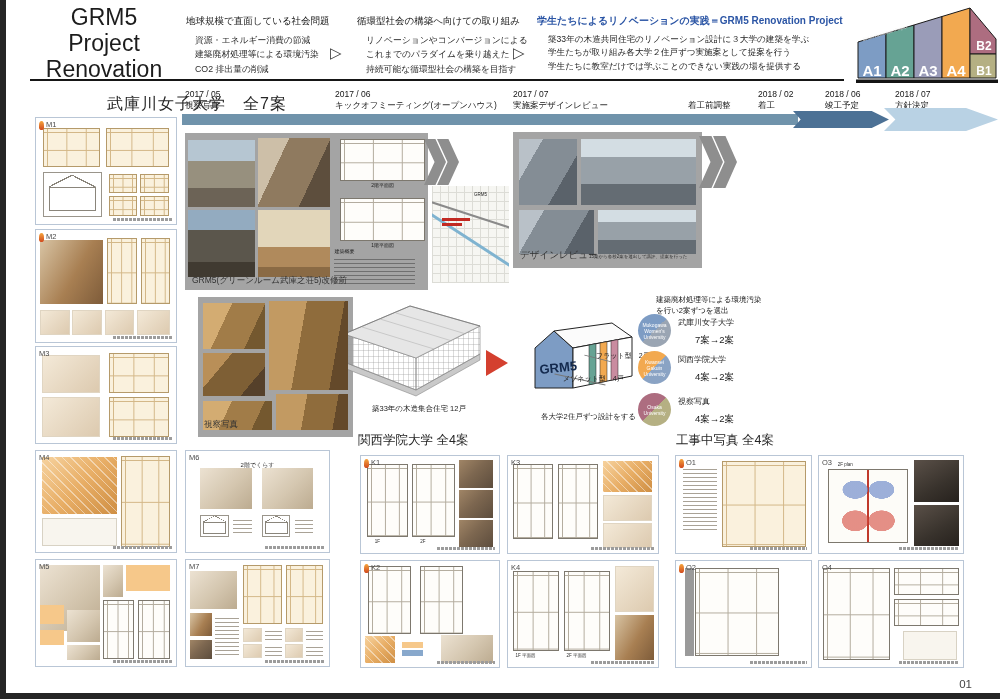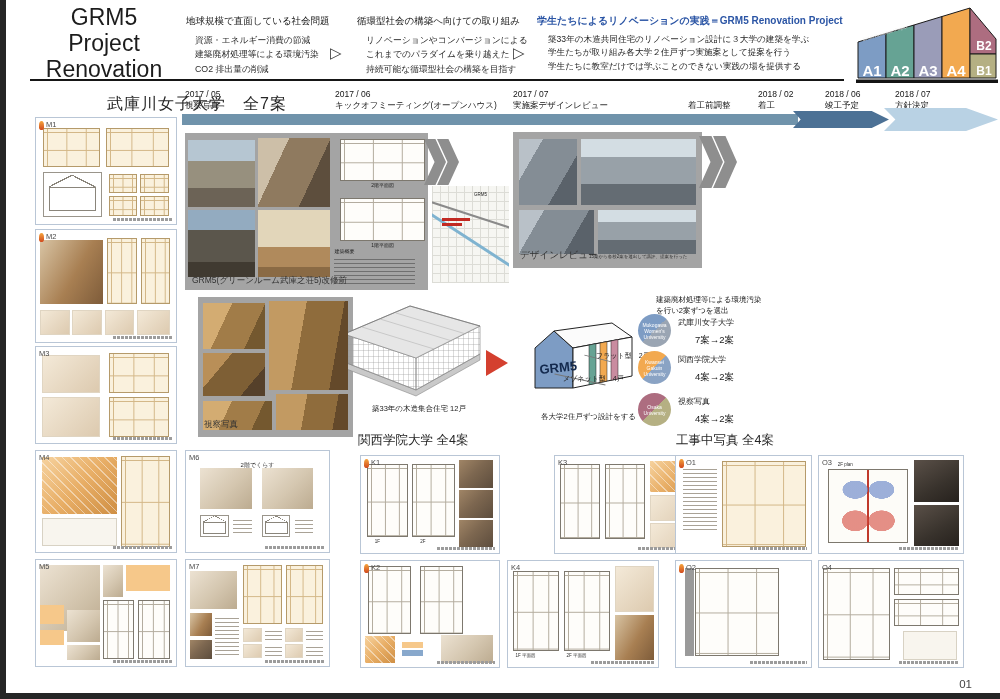--- a/index.html
+++ b/index.html
@@ -453,21 +453,21 @@
           <div class="card-label">K2</div>
         </div>
         <div class="tile t-plan" style="left: 5%; top: 5%; width: 31%; height: 64%;"></div>
         <div class="tile t-plan" style="left: 43%; top: 5%; width: 31%; height: 64%;"></div>
         <div class="tile t-axon" style="left: 3%; top: 71%; width: 22%; height: 25%;"></div>
         <div class="tile t-tag" style="left: 30%; top: 76%; width: 15%; height: 6%;"></div>
         <div class="tile t-tagb" style="left: 30%; top: 84%; width: 15%; height: 6%;"></div>
         <div class="tile t-model" style="left: 58%; top: 70%; width: 38%; height: 26%;"></div>
         <div class="card-caption"></div>
       </div>
-      <div class="card" style="left: 507px; top: 455px; width: 152px; height: 99px; margin-left: 47px;">
+      <div class="card" style="left: 507px; top: 455px; width: 152px; height: 99px;">
         <div class="card-head">
           <div class="card-label">K3</div>
         </div>
         <div class="tile t-plan" style="left: 3%; top: 8%; width: 27%; height: 78%;"></div>
         <div class="tile t-plan" style="left: 33%; top: 8%; width: 27%; height: 78%;"></div>
         <div class="tile t-axon" style="left: 63%; top: 5%; width: 33%; height: 32%;"></div>
         <div class="tile t-render" style="left: 63%; top: 40%; width: 33%; height: 27%;"></div>
         <div class="tile t-render" style="left: 63%; top: 69%; width: 33%; height: 26%;"></div>
         <div class="card-caption"></div>
       </div>

